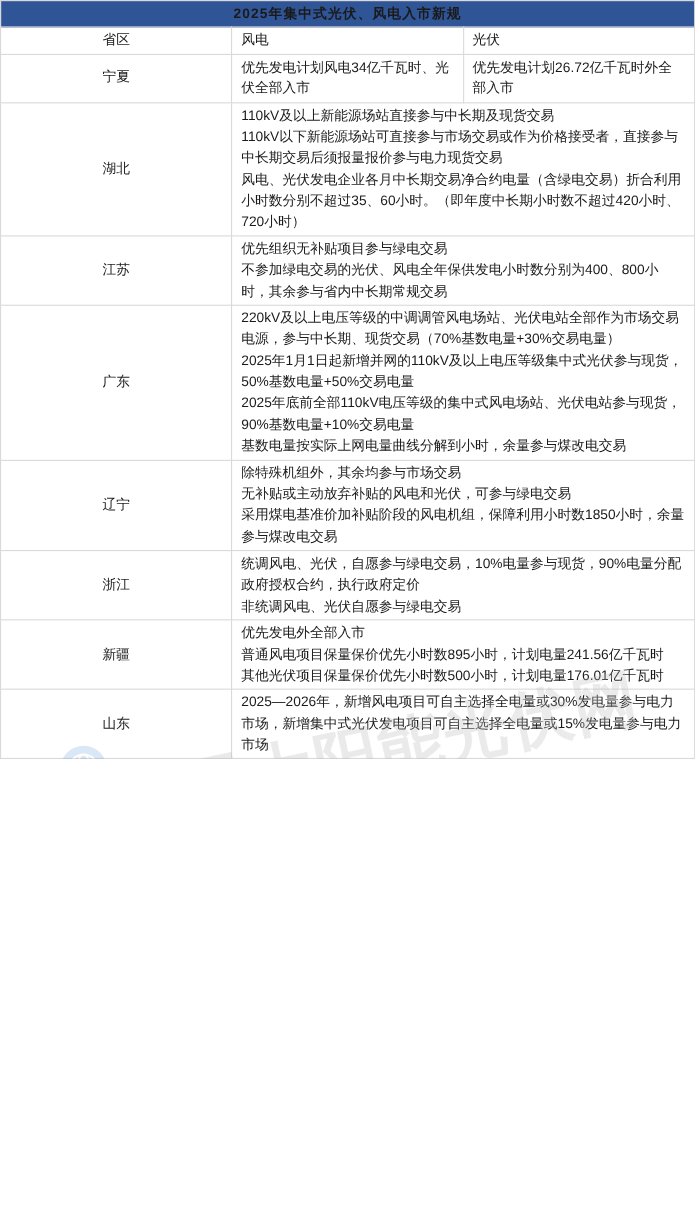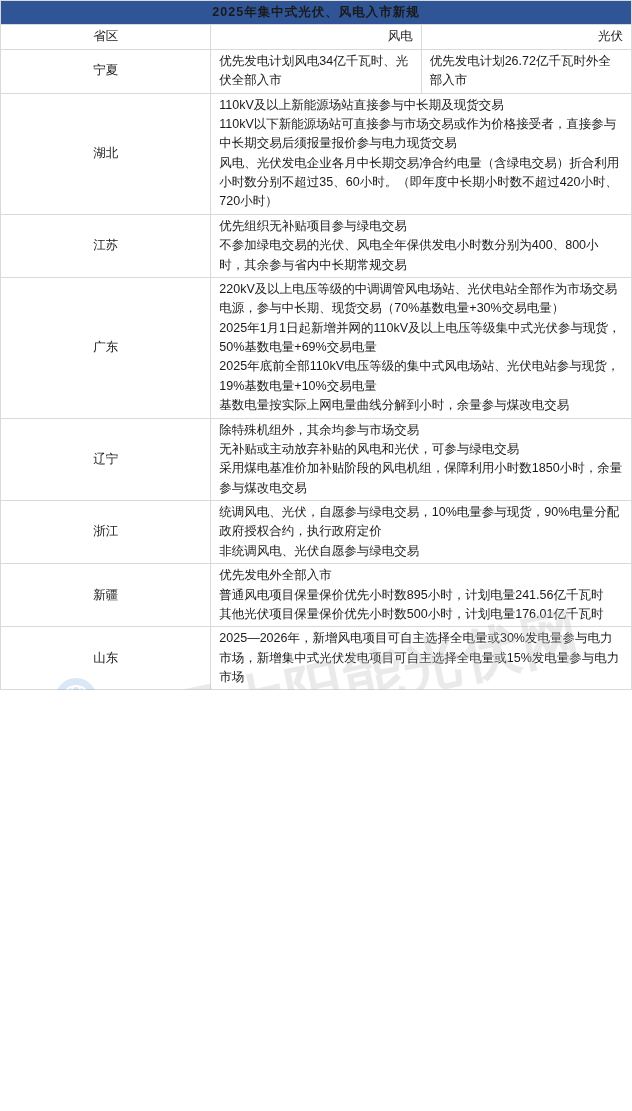--- a/index.html
+++ b/index.html
@@ -73,21 +73,21 @@
     background: #2f5597;
     color: #ffffff;
     text-align: center;
     font-weight: bold;
     font-size: 14.5px;
     letter-spacing: 1px;
     padding: 8px 6px;
     border: 1px solid #2f5597;
   }
   .hdr {
-    text-align: right;
+    text-align: left;
     font-weight: normal;
     font-size: 13px;
   }
   .prov {
     text-align: center;
     width: 66px;
     font-size: 13px;
     white-space: nowrap;
     margin-top: 30px;
   }
@@ -139,22 +139,22 @@
           <td class="prov">江苏</td>
           <td class="just" colspan="2">
             <span class="cell-text">优先组织无补贴项目参与绿电交易</span>
             <span class="cell-text">不参加绿电交易的光伏、风电全年保供发电小时数分别为400、800小时，其余参与省内中长期常规交易</span>
           </td>
         </tr>
         <tr>
           <td class="prov">广东</td>
           <td class="just" colspan="2">
             <span class="cell-text">220kV及以上电压等级的中调调管风电场站、光伏电站全部作为市场交易电源，参与中长期、现货交易（70%基数电量+30%交易电量）</span>
-            <span class="cell-text">2025年1月1日起新增并网的110kV及以上电压等级集中式光伏参与现货，50%基数电量+69%交易电量</span>
-            <span class="cell-text">2025年底前全部110kV电压等级的集中式风电场站、光伏电站参与现货，19%基数电量+10%交易电量</span>
+            <span class="cell-text">2025年1月1日起新增并网的110kV及以上电压等级集中式光伏参与现货，50%基数电量+50%交易电量</span>
+            <span class="cell-text">2025年底前全部110kV电压等级的集中式风电场站、光伏电站参与现货，90%基数电量+10%交易电量</span>
             <span class="cell-text">基数电量按实际上网电量曲线分解到小时，余量参与煤改电交易</span>
           </td>
         </tr>
         <tr>
           <td class="prov">辽宁</td>
           <td class="just" colspan="2">
             <span class="cell-text">除特殊机组外，其余均参与市场交易</span>
             <span class="cell-text">无补贴或主动放弃补贴的风电和光伏，可参与绿电交易</span>
             <span class="cell-text">采用煤电基准价加补贴阶段的风电机组，保障利用小时数1850小时，余量参与煤改电交易</span>
           </td>

